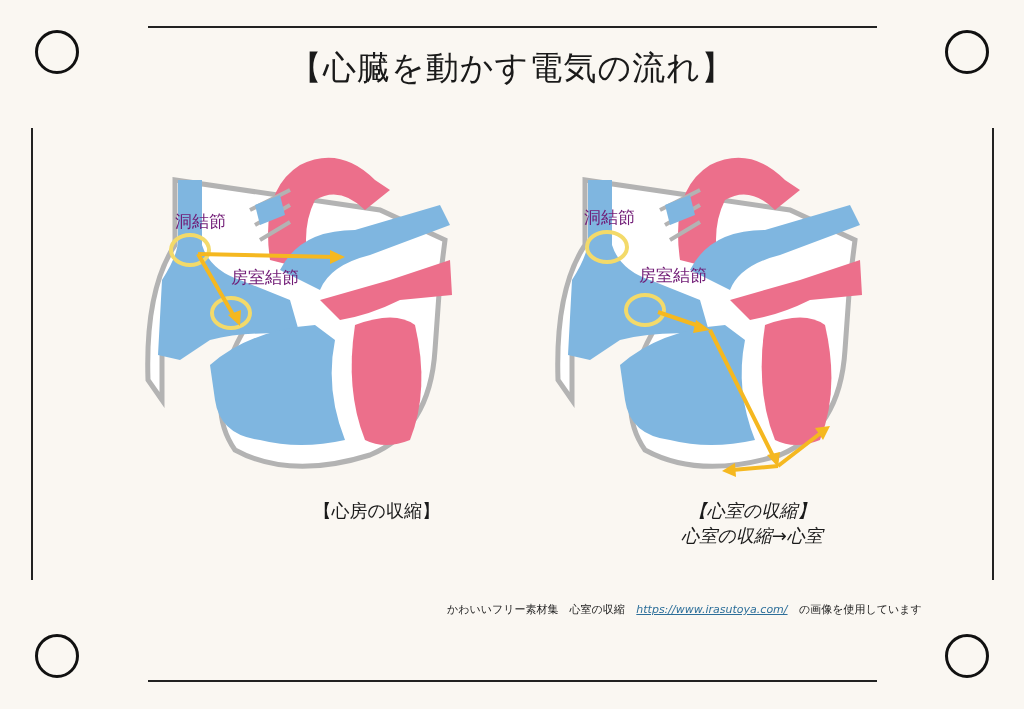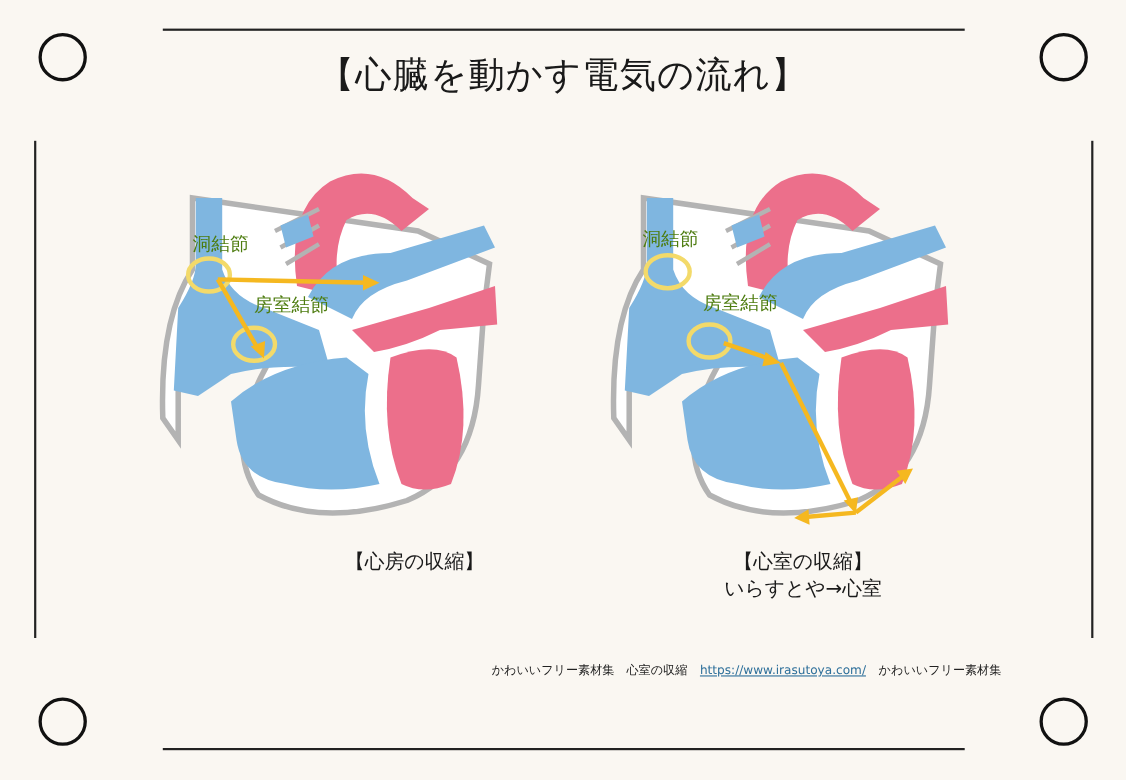--- a/index.html
+++ b/index.html
@@ -7,24 +7,24 @@
     width:1024px; height:709px; position:relative; overflow:hidden;
     background:#faf7f2;
     font-family:"DejaVu Sans", "Liberation Sans", sans-serif;
     color:#1a1a1a;
   }
   .hole { position:absolute; width:44px; height:44px; border:3px solid #111; border-radius:50%; box-sizing:border-box; }
   .hline { position:absolute; height:2px; background:#222; }
   .vline { position:absolute; width:2px; background:#222; }
   .title { position:absolute; left:0; width:1024px; top:46px; text-align:center; font-size:33px; letter-spacing:1px; }
   .heart { position:absolute; }
-  .label { position:absolute; font-size:17px; color:#4d7c0f; white-space:nowrap; }
+  .label { position:absolute; font-size:17px; color:#701a75; white-space:nowrap; }
   .caption { position:absolute; text-align:center; font-size:18px; line-height:25px; white-space:nowrap; }
   .credit { position:absolute; left:447px; top:602px; font-size:11px; color:#222; white-space:nowrap; }
-  .credit a { color:#2d6f9a; text-decoration:underline; margin:3px 8px; }
+  .credit a { color:#2d6f9a; text-decoration:underline; margin:3px 8px;font-style:italic; }
 </style>
 </head>
 <body>
 
 <div class="hole" style="left:35px;top:30px;"></div>
 <div class="hole" style="left:945px;top:30px;"></div>
 <div class="hole" style="left:35px;top:634px;"></div>
 <div class="hole" style="left:945px;top:634px;"></div>
 
 <div class="hline" style="left:148px;top:26px;width:729px;"></div>
@@ -92,22 +92,22 @@
     <line x1="228" y1="316" x2="272" y2="282"></line>
     <polygon points="280,276 265,278 273,290" stroke="none"></polygon>
   </g>
 </svg>
 <div class="label" style="left:584px;top:206px;">洞結節</div>
 <div class="label" style="left:639px;top:264px;">房室結節</div>
 
 <div class="caption" style="left:170px;top:498px;width:270px;text-align:right;">
   <div>【心房の収縮】</div>
 </div>
-<div class="caption" style="left:630px;top:498px;width:200px;">
+<div class="caption" style="left:652px;top:498px;width:200px;font-style:italic;">
   <div>【心室の収縮】</div>
-  <div>いらすとや→心室</div>
+  <div>心室の収縮→心室</div>
 </div>
 
 <div class="credit">
   <span>かわいいフリー素材集　心室の収縮</span>
   <a>https://www.irasutoya.com/</a>
-  <span>かわいいフリー素材集</span>
+  <span>の画像を使用しています</span>
 </div>
 
 </body></html>

